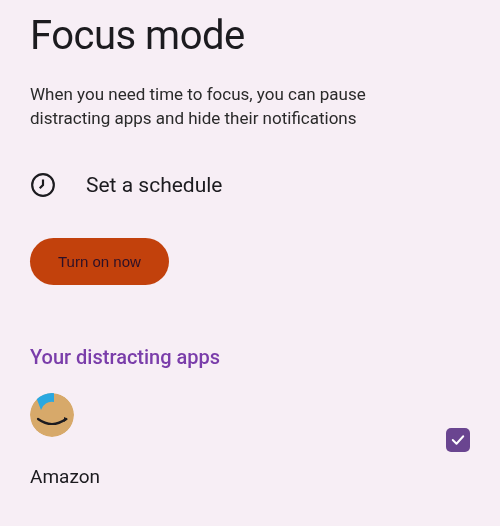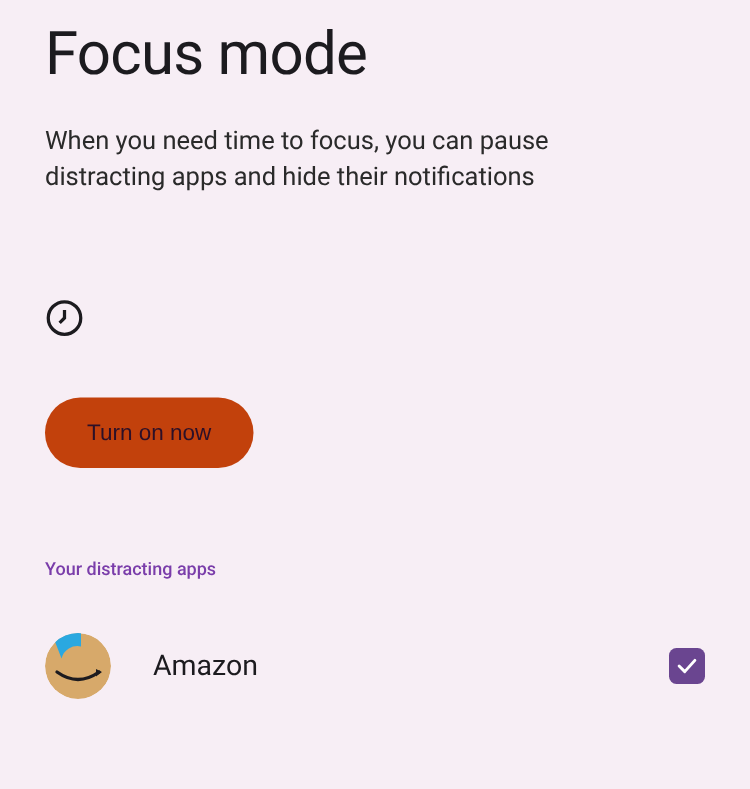--- a/index.html
+++ b/index.html
@@ -16,21 +16,21 @@
       font-size: 40px;
       font-weight: 400;
       letter-spacing: -0.5px;
       margin-bottom: 24px;
     }
     .description {
       font-size: 17px;
       line-height: 1.4;
       color: #2a2a2a;
       max-width: 420px;
-      margin-bottom: 68px;
+      margin-bottom: 41px;
     }
     .schedule-row {
       display: flex;
       align-items: center;
       gap: 30px;
       margin-bottom: 40px;
       cursor: pointer;
     }
     .schedule-label {
       font-size: 21px;
@@ -42,34 +42,35 @@
       color: #2c1028;
       font-size: 15px;
       font-weight: 500;
       border: none;
       border-radius: 26px;
       padding: 15px 28px;
       cursor: pointer;
       margin-bottom: 60px;
     }
     .section-header {
-      font-size: 12px;
+      font-size: 20px;
       font-weight: 500;
       color: #7a3daa;
-      margin-bottom: 36px;
+      margin-bottom: 24px;
     }
     .app-row {
       display: flex;
       align-items: center;
       justify-content: space-between;
     }
     .app-left {
       display: flex;
-      align-items: center;
+      align-items: flex-start;
       gap: 28px;
+      flex-direction: column;
     }
     .app-icon {
       width: 44px;
       height: 44px;
       border-radius: 50%;
       position: relative;
       overflow: hidden;
     }
     .app-label {
       font-size: 19px;
@@ -99,20 +100,21 @@
 
 <p class="description">When you need time to focus, you can pause distracting apps and hide their notifications</p>
 
 <div class="schedule-row">
   <span class="clock-icon">
     <svg viewBox="0 0 24 24" width="26" height="26" fill="none" stroke="#1c1b1f" stroke-width="2">
       <circle cx="12" cy="12" r="10"></circle>
       <path d="M12 7 L12 12 L9 15"></path>
     </svg>
   </span>
+  <span class="schedule-label">Set a schedule</span>
 </div>
 
 <button class="turn-on-btn">Turn on now</button>
 
 <div class="section-header">Your distracting apps</div>
 
 <div class="app-row">
   <div class="app-left">
     <span class="app-icon">
       <svg viewBox="0 0 44 44" width="44" height="44">

